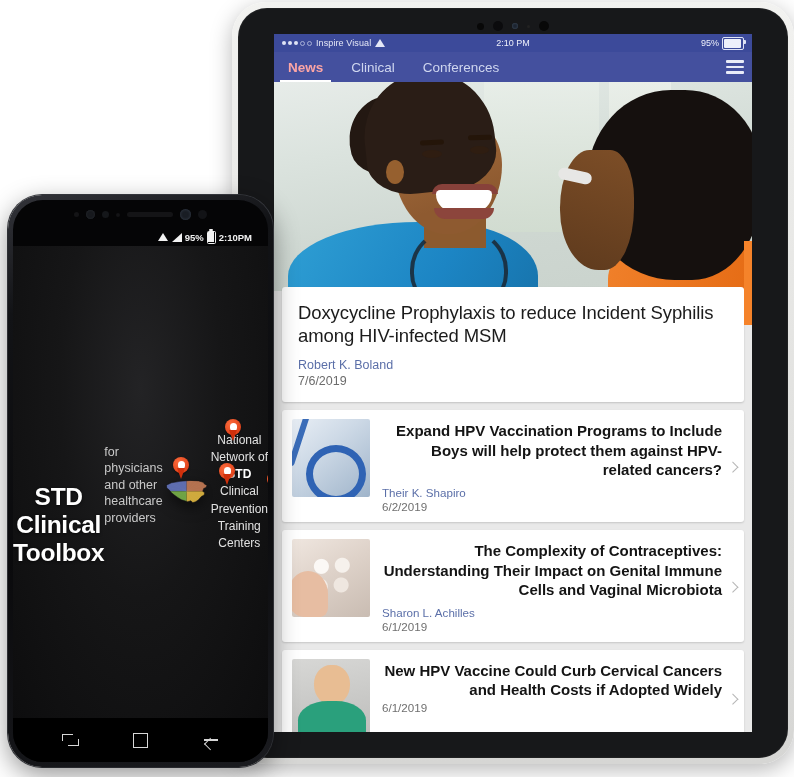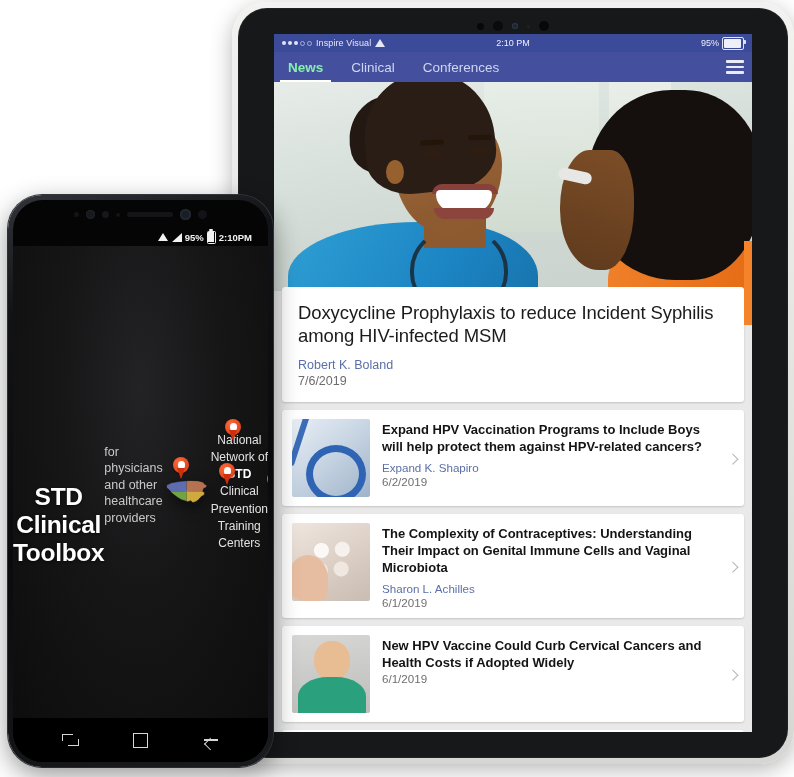--- a/index.html
+++ b/index.html
@@ -64,21 +64,21 @@
 
   
   .navbar{
     height:30px;background:#44509e;display:flex;align-items:stretch;
     color:#cfd6ef;font-size:13.5px;
   }
   .navtab{
     display:flex;align-items:center;justify-content:center;
     padding:0 14px;position:relative;white-space:nowrap;cursor:pointer;
   }
-  .navtab.active{color:#86efac;font-weight:bold;}
+  .navtab.active{color:#fca5a5;font-weight:bold;}
   .navtab.active::after{
     content:"";position:absolute;left:6px;right:6px;bottom:0;height:2.5px;background:#fff;
   }
   .nav-spacer{flex:1;}
   .hamburger{
     width:34px;display:flex;flex-direction:column;justify-content:center;align-items:center;gap:3px;cursor:pointer;
   }
   .hamburger span{display:block;width:18px;height:2.5px;background:#e9ecf8;border-radius:1px;}
 
   
@@ -141,21 +141,21 @@
                radial-gradient(circle at 64% 62%,#efe7e0 0 7px,transparent 8px);}
   .th-pills::after{content:"";position:absolute;left:-4px;bottom:0;width:40px;height:46px;background:#e7bda2;border-radius:50% 50% 20% 40%;}
   .th-woman{background:linear-gradient(170deg,#d7d7d5,#bdbdbb);}
   .th-woman::before{content:"";position:absolute;left:22px;top:6px;width:36px;height:40px;background:#e8bd93;border-radius:48% 48% 52% 52%;}
   .th-woman::after{content:"";position:absolute;left:6px;top:42px;width:68px;height:44px;background:#2aa07c;border-radius:44% 44% 0 0;}
   .th-hands{background:linear-gradient(150deg,#6d3038,#b0313f 55%,#d4455a);}
   .th-hands::before{content:"";position:absolute;left:6px;top:12px;width:34px;height:26px;background:#e7b893;border-radius:40% 40% 30% 30%;}
   .th-hands::after{content:"";position:absolute;left:34px;top:18px;width:34px;height:24px;background:#edc29e;border-radius:40%;}
 
   .art-body{flex:1;min-width:0;padding-top:2px;padding-right:12px;}
-  .art-title{font-size:13px;font-weight:bold;color:#141414;line-height:1.31;}
+  .art-title{font-size:15px;font-weight:bold;color:#141414;line-height:1.31;text-align:right;}
   .art-author{font-size:11.6px;color:#5b6fa8;margin-top:6px;}
   .art-date{font-size:11.6px;color:#6f6f6f;margin-top:1px;}
   .chev{
     position:absolute;right:10px;top:50%;transform:translateY(-50%);
     width:7px;height:7px;border-right:1.6px solid #b6b6b6;border-top:1.6px solid #b6b6b6;
     rotate:45deg;
   }
   .art-card.partial{margin-bottom:0;}
 
   
@@ -313,21 +313,21 @@
             <div class="orange-strip"></div>
             <div class="hero-title">Doxycycline Prophylaxis to reduce Incident Syphilis among HIV-infected MSM</div>
             <div class="hero-author">Robert K. Boland</div>
             <div class="hero-date">7/6/2019</div>
           </div>
 
           <div class="art-card">
             <div class="thumb th-steth"></div>
             <div class="art-body">
               <div class="art-title">Expand HPV Vaccination Programs to Include Boys will help protect them against HPV-related cancers?</div>
-              <div class="art-author">Expand K. Shapiro</div>
+              <div class="art-author">Their K. Shapiro</div>
               <div class="art-date">6/2/2019</div>
             </div>
             <div class="chev"></div>
           </div>
 
           <div class="art-card">
             <div class="thumb th-pills"></div>
             <div class="art-body">
               <div class="art-title">The Complexity of Contraceptives: Understanding Their Impact on Genital Immune Cells and Vaginal Microbiota</div>
               <div class="art-author">Sharon L. Achilles</div>

